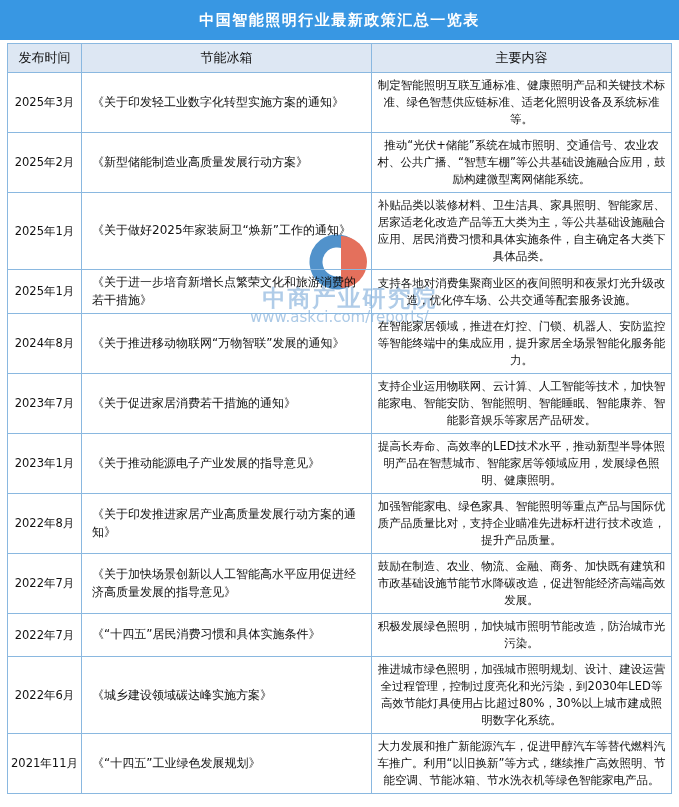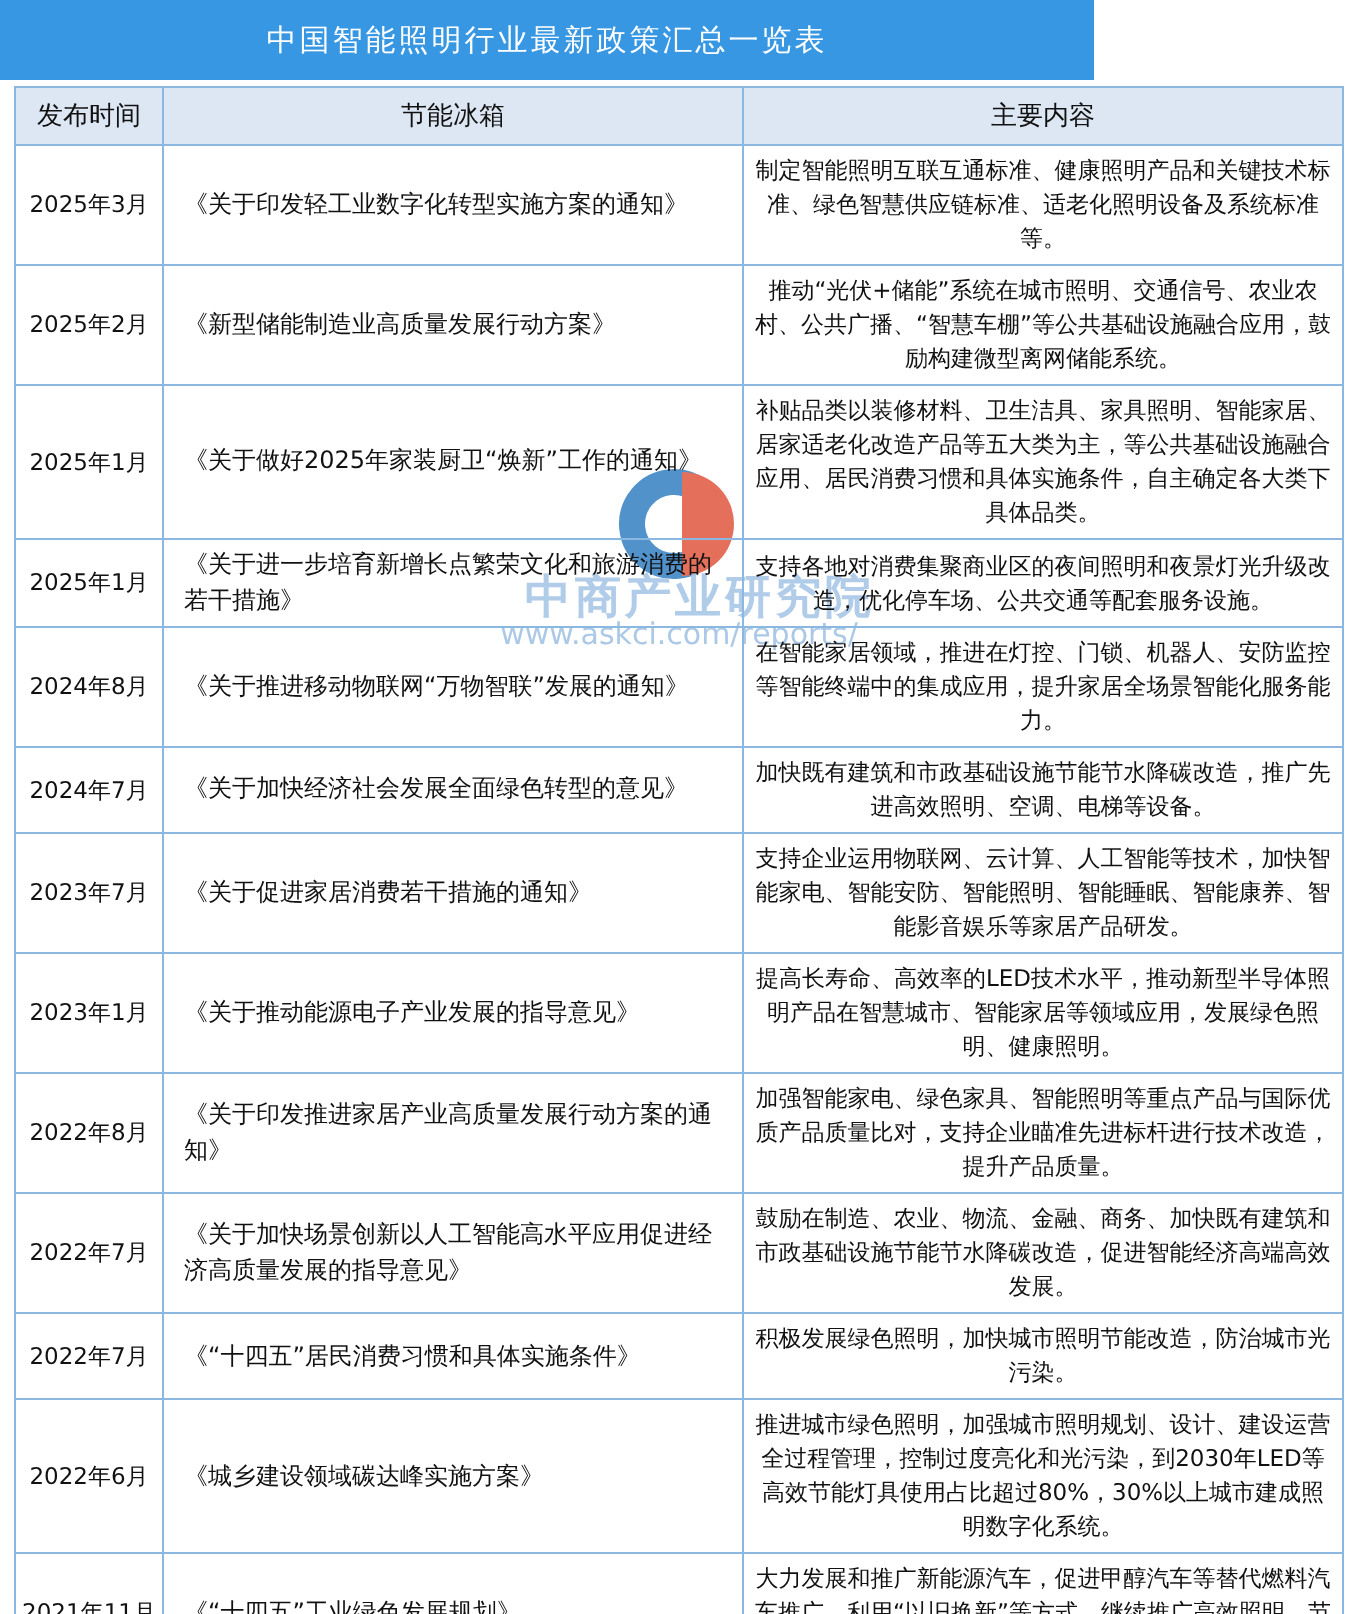--- a/index.html
+++ b/index.html
@@ -5,25 +5,25 @@
   * { box-sizing: border-box; margin: 0; padding: 0; }
   html, body {
     width: 679px; height: 807px;
     background: #ffffff;
     font-family: "DejaVu Sans", sans-serif;
     position: relative;
     overflow: hidden;
   }
   .title-bar {
     position: relative; z-index: 2;
-    width: 547px; height: 40px;
+    width: 679px; height: 40px;
     background: var(--title_bg, #3897e3);
     color: #ffffff;
     display: flex; align-items: center; justify-content: center;
-    font-size: 15px; font-weight: normal; letter-spacing: 1.5px;
+    font-size: 15px; font-weight: bold; letter-spacing: 1.5px;
   }
   .table-wrap {
     position: relative; z-index: 1;
     margin: 3px 7px 0 7px;
   }
   table.policy-table {
     width: 100%;
     border-collapse: collapse;
     table-layout: fixed;
     background: transparent;
@@ -113,25 +113,20 @@
           <td class="td-date">2025年1月</td>
           <td class="td-name">《关于进一步培育新增长点繁荣文化和旅游消费的若干措施》</td>
           <td class="td-content">支持各地对消费集聚商业区的夜间照明和夜景灯光升级改造，优化停车场、公共交通等配套服务设施。</td>
         </tr>
         <tr>
           <td class="td-date">2024年8月</td>
           <td class="td-name">《关于推进移动物联网“万物智联”发展的通知》</td>
           <td class="td-content">在智能家居领域，推进在灯控、门锁、机器人、安防监控等智能终端中的集成应用，提升家居全场景智能化服务能力。</td>
         </tr>
         <tr>
-          <td class="td-date">2024年7月</td>
-          <td class="td-name">《关于加快经济社会发展全面绿色转型的意见》</td>
-          <td class="td-content">加快既有建筑和市政基础设施节能节水降碳改造，推广先进高效照明、空调、电梯等设备。</td>
-        </tr>
-        <tr>
           <td class="td-date">2023年7月</td>
           <td class="td-name">《关于促进家居消费若干措施的通知》</td>
           <td class="td-content">支持企业运用物联网、云计算、人工智能等技术，加快智能家电、智能安防、智能照明、智能睡眠、智能康养、智能影音娱乐等家居产品研发。</td>
         </tr>
         <tr>
           <td class="td-date">2023年1月</td>
           <td class="td-name">《关于推动能源电子产业发展的指导意见》</td>
           <td class="td-content">提高长寿命、高效率的LED技术水平，推动新型半导体照明产品在智慧城市、智能家居等领域应用，发展绿色照明、健康照明。</td>
         </tr>
         <tr>

